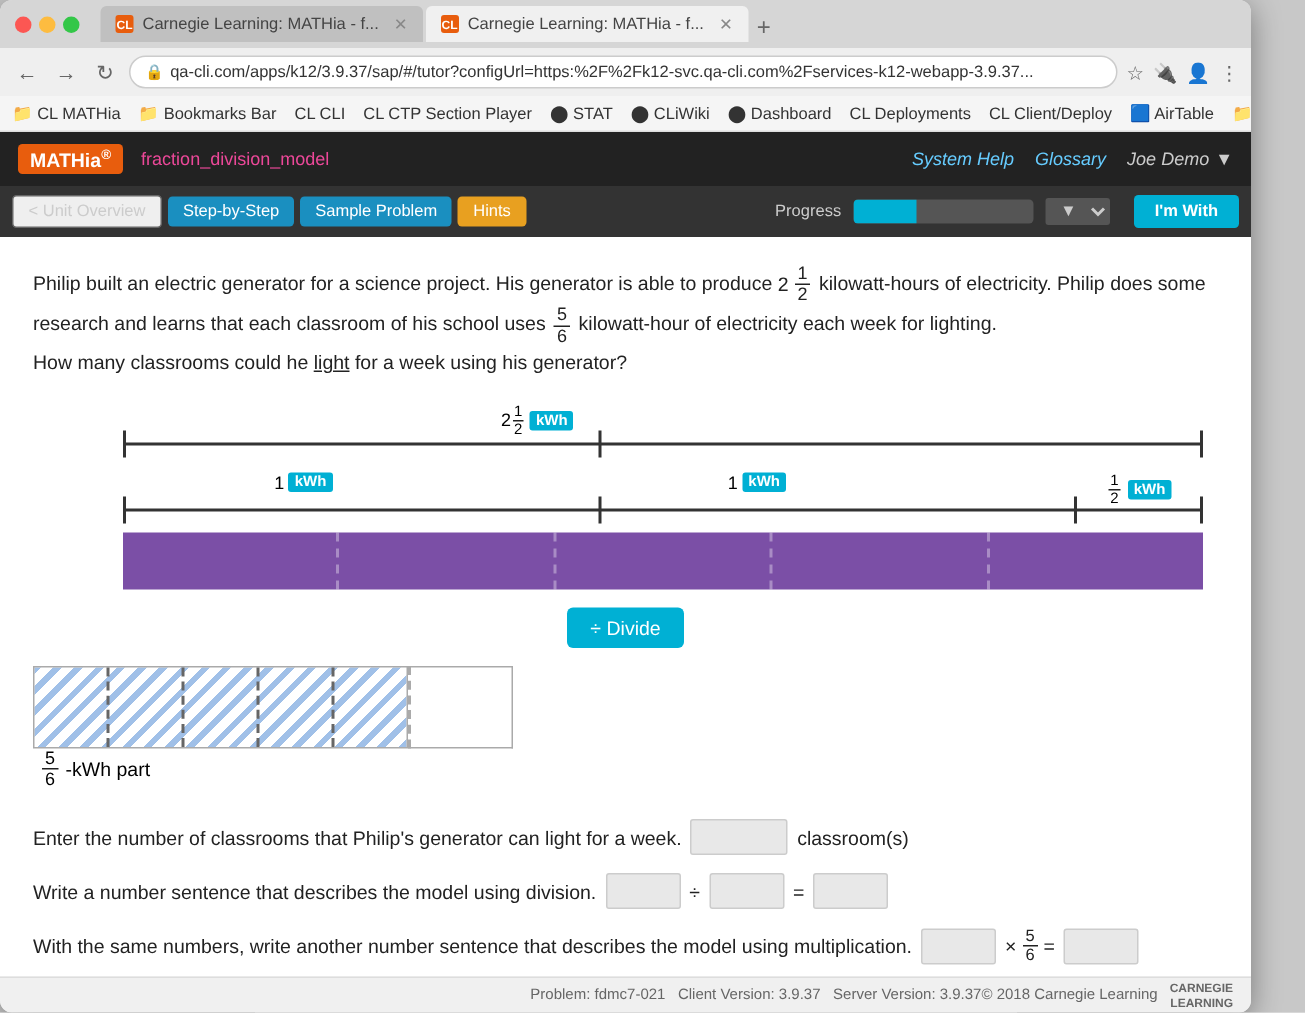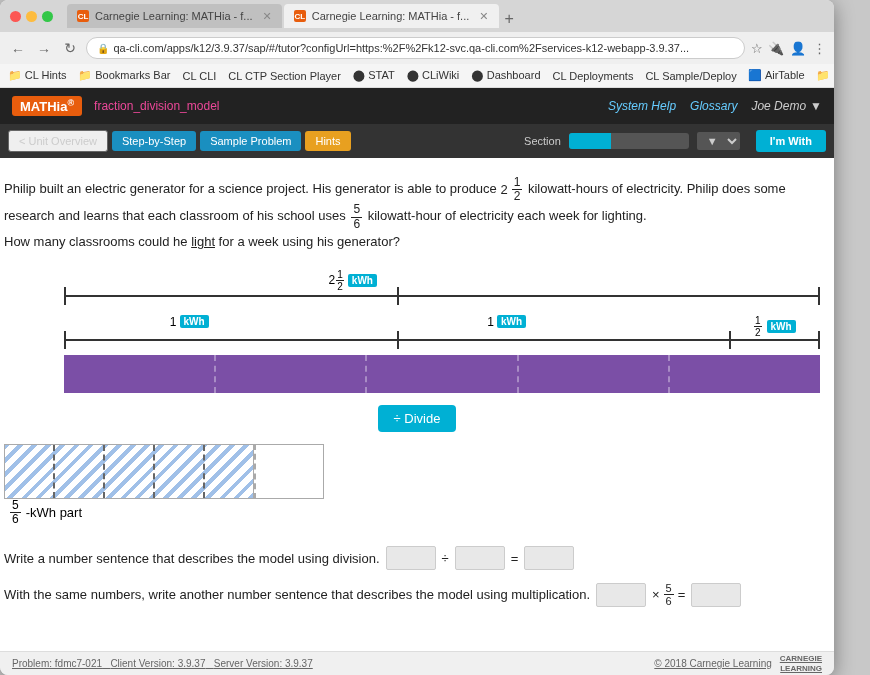--- a/index.html
+++ b/index.html
@@ -48,21 +48,21 @@
     .nav-btn-blue { background: #1a8fc0; color: white; font-size: 11px; padding: 4px 10px; border-radius: 3px; border: none; cursor: pointer; }
     .nav-btn-orange { background: #e8a020; color: white; font-size: 11px; padding: 4px 10px; border-radius: 3px; border: none; cursor: pointer; }
     .progress-section { margin-left: auto; display: flex; align-items: center; gap: 8px; }
     .progress-label { color: #ccc; font-size: 11px; }
     .progress-bar-container { width: 120px; height: 16px; background: #555; border-radius: 3px; overflow: hidden; position: relative; }
     .progress-bar-fill { height: 100%; background: #00b0d4; width: 35%; }
     .progress-dropdown { background: #555; border: none; color: #ccc; font-size: 11px; cursor: pointer; padding: 2px 6px; border-radius: 2px; }
     .imdone-btn { background: #00b0d4; color: white; font-size: 11px; padding: 5px 14px; border-radius: 3px; border: none; cursor: pointer; font-weight: bold; margin-left: 8px; }
 
     
-    .main-content { background: white; padding: 18px 4px 10px; flex: 1; overflow-y: auto; height: calc(675px - 32px - 32px - 24px - 36px - 34px - 24px); }
+    .main-content { background: white; padding: 18px 22px 10px; flex: 1; overflow-y: auto; height: calc(675px - 32px - 32px - 24px - 36px - 34px - 24px); }
 
     
     .problem-text { font-size: 13px; color: #222; line-height: 1.7; margin-bottom: 14px; }
     .fraction { display: inline-flex; flex-direction: column; align-items: center; font-size: 12px; line-height: 1.1; vertical-align: middle; margin: 0 2px; }
     .fraction .num { border-bottom: 1px solid #222; padding: 0 2px; }
     .fraction .den { padding: 0 2px; }
     .mixed { display: inline-flex; align-items: center; gap: 2px; vertical-align: middle; }
     .kwh-badge { background: #00b0d4; color: white; font-size: 10px; padding: 1px 4px; border-radius: 2px; font-weight: bold; }
 
     
@@ -93,21 +93,21 @@
     .hatch-seg:last-child { border-right: none; }
     .hatch-empty { width: 70px; height: 55px; border: 1px solid #aaa; border-left: none; background: white; }
 
     
     .input-area { padding: 6px 0; }
     .input-row { display: flex; align-items: center; gap: 6px; margin-bottom: 12px; font-size: 13px; color: #222; }
     .input-box { width: 65px; height: 24px; border: 1px solid #ccc; background: #e8e8e8; border-radius: 2px; }
     .input-box-sm { width: 50px; height: 24px; border: 1px solid #ccc; background: #e8e8e8; border-radius: 2px; }
 
     
-    .status-bar { background: #f0f0f0; height: 24px; display: flex; align-items: center; padding: 0 12px; font-size: 10px; color: #666; border-top: 1px solid #ddd; justify-content: space-between; text-decoration: underline; }
+    .status-bar { background: #f0f0f0; height: 24px; display: flex; align-items: center; padding: 0 12px; font-size: 10px; color: #666; border-top: 1px solid #ddd; justify-content: flex-end; }
   </style>
 </head>
 <body>
 
 <div class="browser-outer">
 
   <div class="browser-title-bar">
     <div class="traffic-lights">
       <div class="tl tl-red"></div>
       <div class="tl tl-yellow"></div>
@@ -138,29 +138,29 @@
     </div>
     <div class="bar-icons">
       <span class="bar-icon">☆</span>
       <span class="bar-icon">🔌</span>
       <span class="bar-icon">👤</span>
       <span class="bar-icon">⋮</span>
     </div>
   </div>
 
   <div class="bookmarks-bar">
-    <span class="bm-item">📁 CL Hints</span>
+    <span class="bm-item">📁 CL MATHia</span>
     <span class="bm-item">📁 Bookmarks Bar</span>
     <span class="bm-item">CL CLI</span>
     <span class="bm-item">CL CTP Section Player</span>
     <span class="bm-item">⬤ STAT</span>
     <span class="bm-item">⬤ CLiWiki</span>
     <span class="bm-item">⬤ Dashboard</span>
     <span class="bm-item">CL Deployments</span>
-    <span class="bm-item">CL Sample/Deploy</span>
+    <span class="bm-item">CL Client/Deploy</span>
     <span class="bm-item">🟦 AirTable</span>
     <span class="bm-item">📁 Other Bookmarks</span>
   </div>
 
   <div class="app-header">
     <div class="mathia-logo">
       <span>MATHia<span class="mathia-sup">®</span></span>
     </div>
     <span class="model-name">fraction_division_model</span>
     <div class="header-right">
@@ -172,21 +172,21 @@
       </span>
     </div>
   </div>
 
   <div class="nav-bar">
     <button class="nav-btn-outline">&lt; Unit Overview</button>
     <button class="nav-btn-blue">Step-by-Step</button>
     <button class="nav-btn-blue">Sample Problem</button>
     <button class="nav-btn-orange">Hints</button>
     <div class="progress-section">
-      <span class="progress-label">Section</span>
+      <span class="progress-label">Progress</span>
       <div class="progress-bar-container">
         <div class="progress-bar-fill" style="width: 35%;"></div>
       </div>
       <select class="progress-dropdown">
         <option>▼</option>
       </select>
       <button class="imdone-btn">I'm With</button>
     </div>
   </div>
 
@@ -287,20 +287,25 @@
             <span style="border-bottom:1px solid #222;padding:0 2px;">5</span>
             <span style="padding:0 2px;">6</span>
           </span>
           <span>-kWh part</span>
         </div>
       </div>
     </div>
 
     <div class="input-area">
       <div class="input-row">
+        <span>Enter the number of classrooms that Philip's generator can light for a week.</span>
+        <input type="text" class="input-box" style="">
+        <span>classroom(s)</span>
+      </div>
+      <div class="input-row">
         <span>Write a number sentence that describes the model using division.</span>
         <input type="text" class="input-box-sm" style="">
         <span>÷</span>
         <input type="text" class="input-box-sm" style="">
         <span>=</span>
         <input type="text" class="input-box-sm" style="">
       </div>
       <div class="input-row">
         <span>With the same numbers, write another number sentence that describes the model using multiplication.</span>
         <input type="text" class="input-box-sm" style="">

